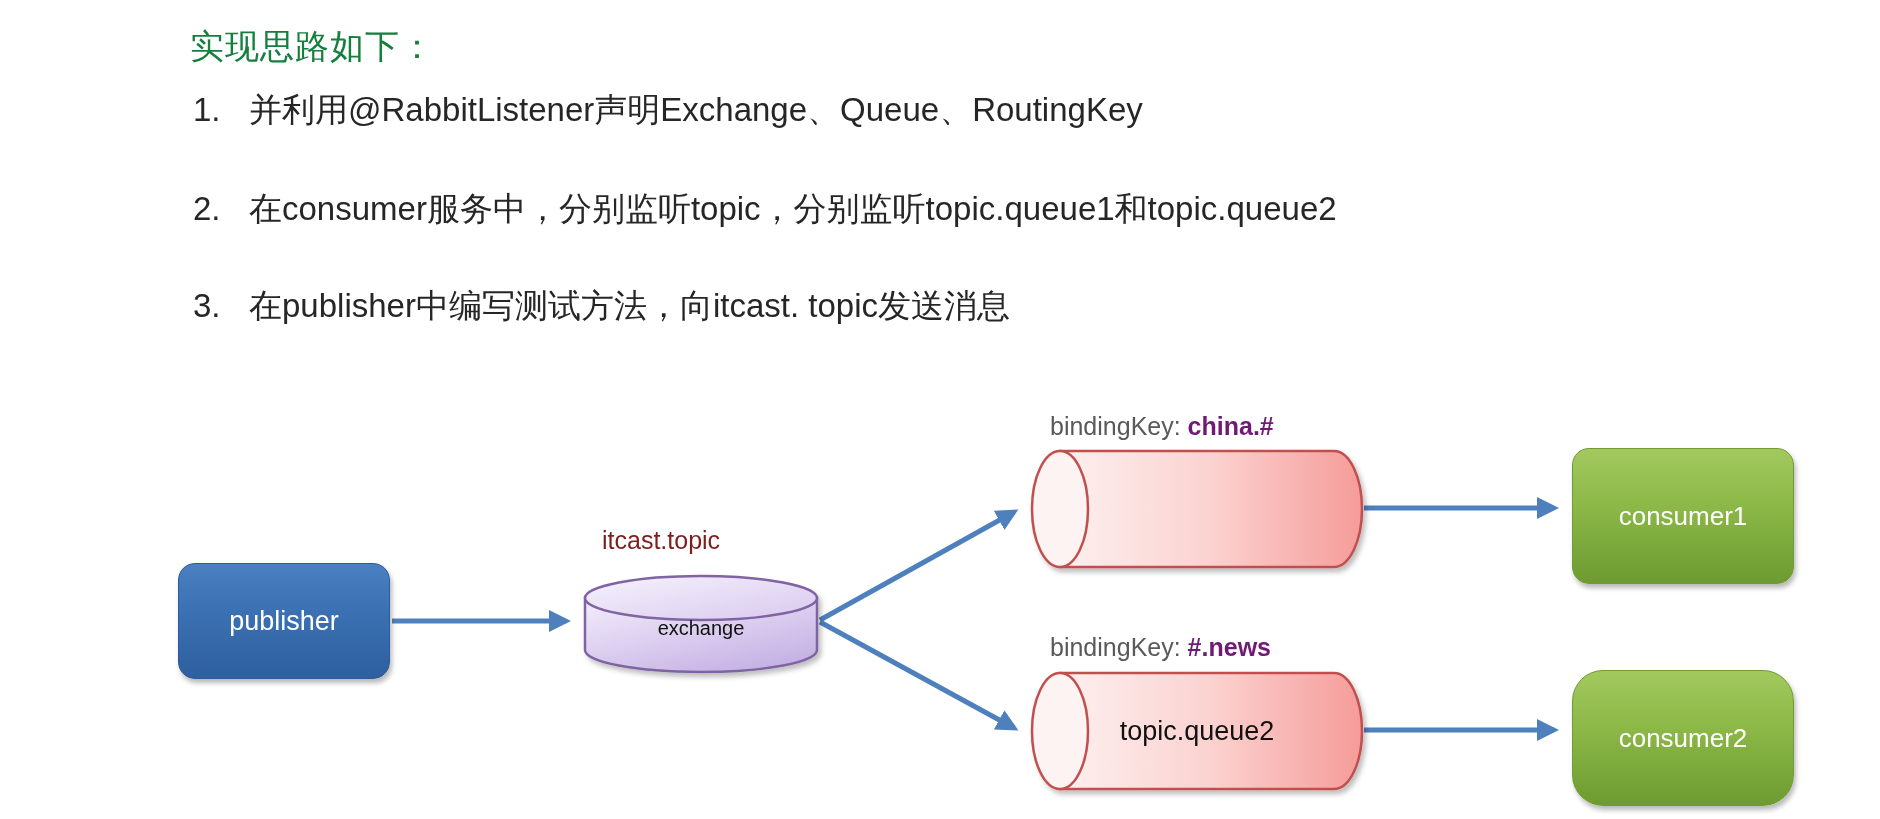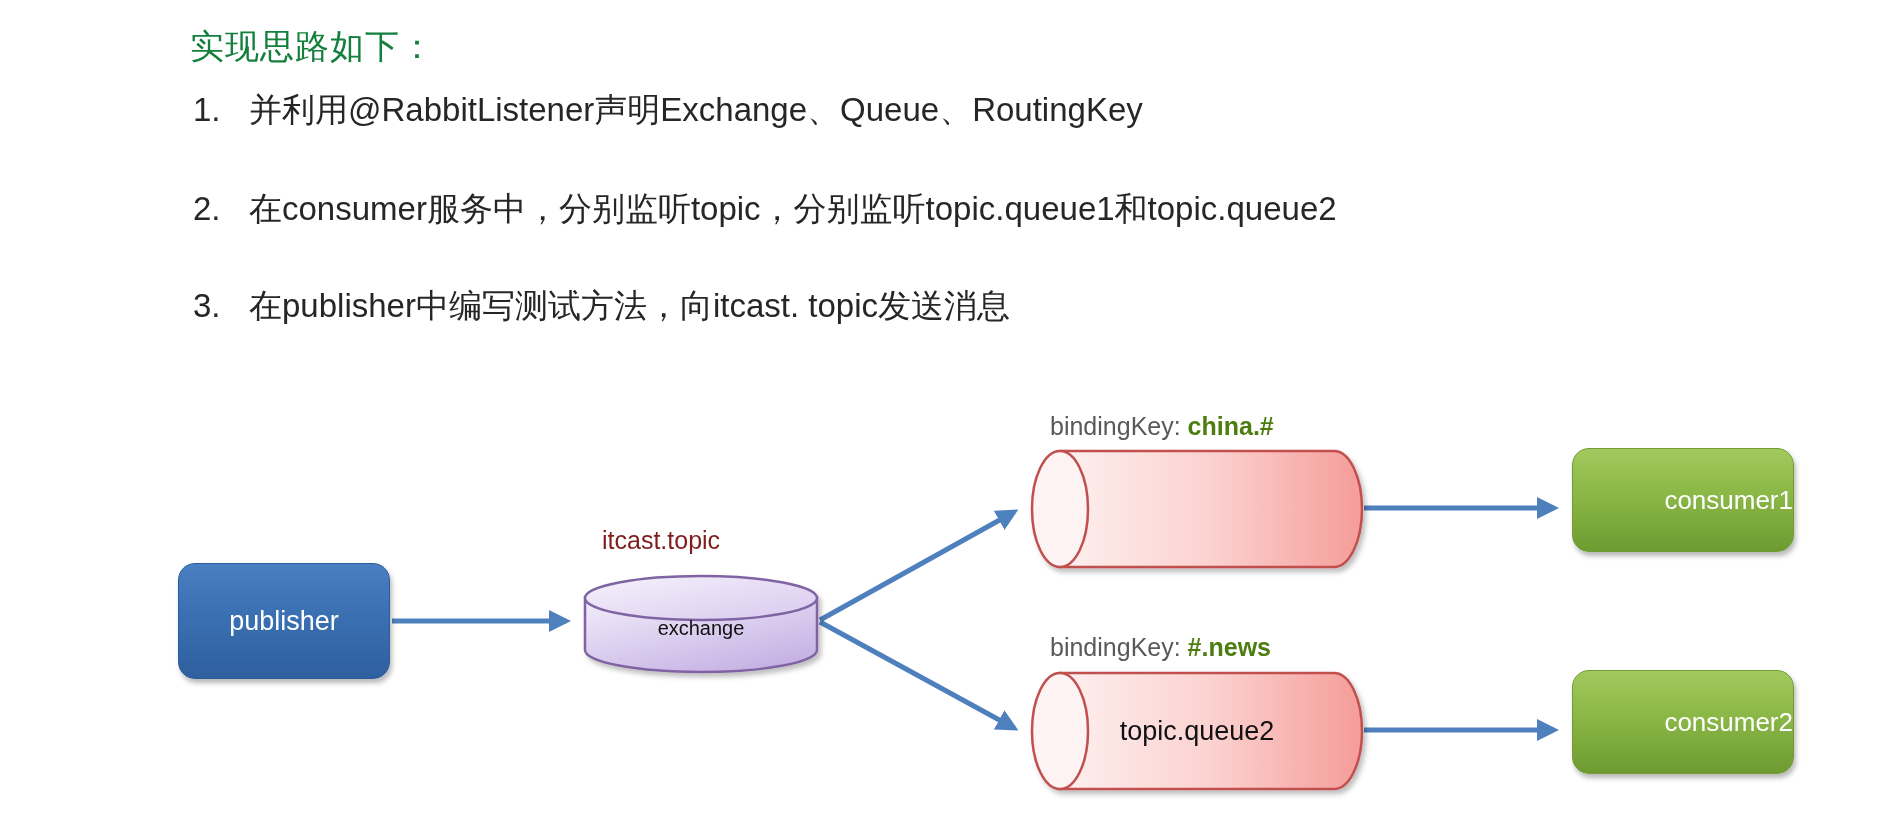--- a/index.html
+++ b/index.html
@@ -36,45 +36,44 @@
     border-radius: 17px;
     box-shadow: 2px 4px 5px rgba(0,0,0,0.28);
   }
   .publisher {
     left: 178px; top: 563px; width: 212px; height: 116px;
     background: linear-gradient(180deg, #4a80c1 0%, #3a70b2 45%, #2e5f9e 100%);
     border: 1px solid #2c5c9a;
     align-items: center;
   }
   .consumer {
-    left: 1572px; width: 222px; height: 104px;
+    left: 1572px; width: 222px; height: 136px;
     background: linear-gradient(180deg, #a3c95e 0%, #8ab746 45%, #6d9b31 100%);
     border: 1px solid #6f9c33;
     font-size: 26px;
-    justify-content: flex-end;
   }
   .consumer1 { top: 448px; }
-  .consumer2 { top: 670px; }
+  .consumer2 { top: 670px; border-radius: 31px; }
 
   .shape-label {
     position: absolute; color: #111111; white-space: nowrap;
     display: flex; align-items: center; justify-content: center;
   }
   .exchange-text { left: 585px; top: 603px; width: 232px; height: 50px; font-size: 20px; }
   .queue1-text   { left: 1060px; top: 484px; width: 274px; height: 50px; font-size: 27px; }
   .queue2-text   { left: 1060px; top: 706px; width: 274px; height: 50px; font-size: 27px; }
 
   .gray-label {
     position: absolute; color: #7f1d1d; font-size: 25px; white-space: nowrap;
   }
   .itcast-label { left: 602px; top: 526px; }
   .binding-label { color: #595959; }
   .binding1 { left: 1050px; top: 412px; }
   .binding2 { left: 1050px; top: 633px; }
-  .bk-red { color: #4d7c0f; font-weight: bold; }
+  .bk-red { color: #701a75; font-weight: bold; }
 </style>
 </head>
 <body>
 
 <div class="slide">
 
   <div class="title">实现思路如下：</div>
 
   <div class="step step1">
     <span class="num">1.</span><span>并利用@RabbitListener声明Exchange、Queue、RoutingKey</span>

